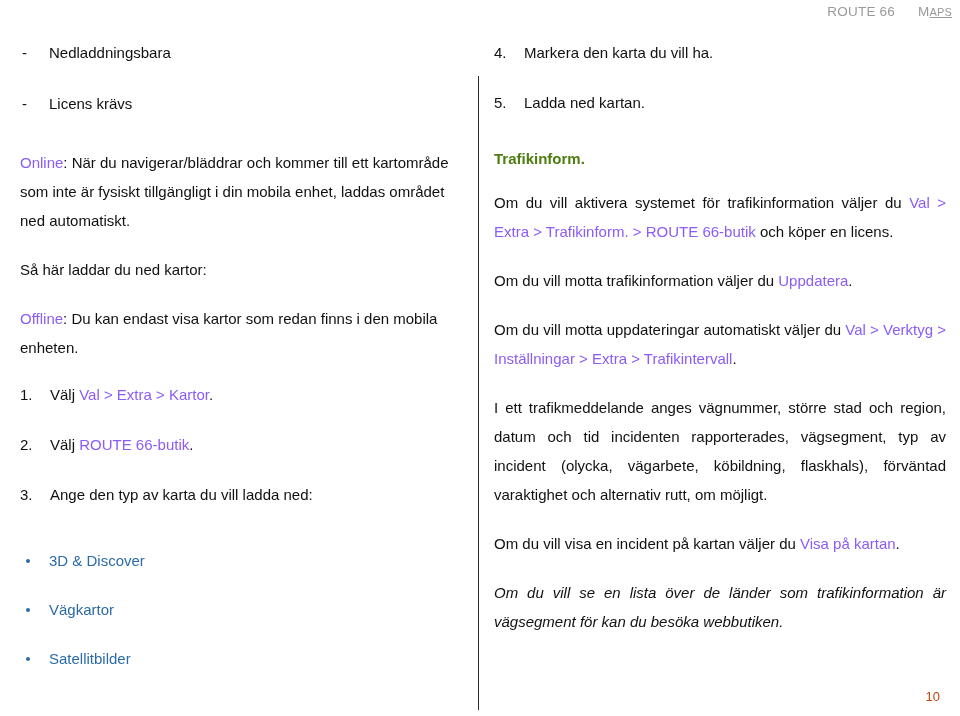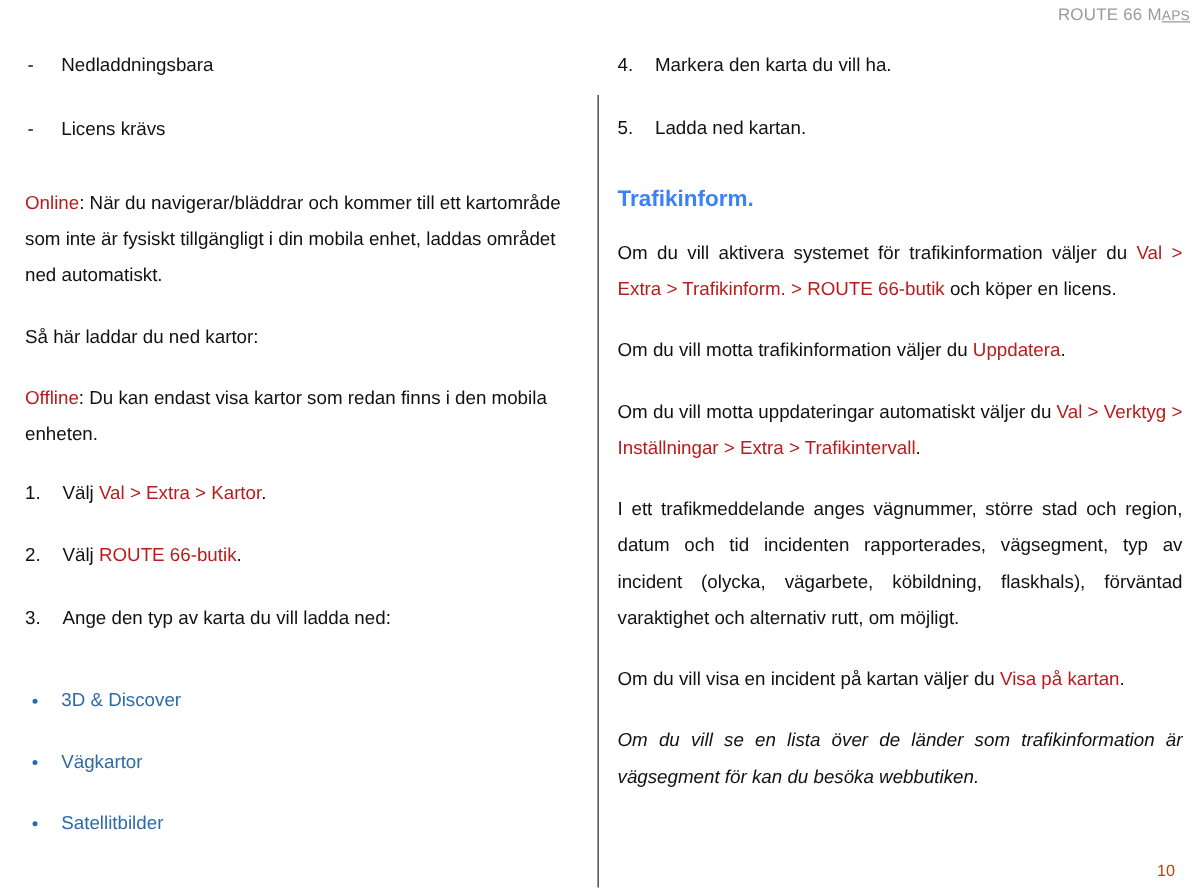--- a/index.html
+++ b/index.html
@@ -26,21 +26,21 @@
   
   .running-header {
     position: absolute;
     top: 4px;
     right: 8px;
     font-size: 13.5px;
     letter-spacing: 0.2px;
     color: #9a9a9a;
     white-space: nowrap;
   }
-  .running-header .smallcaps-big { font-size: 13.5px; }
+  .running-header .smallcaps-big { font-size: 13.5px; margin-left: 19px; }
   .running-header .smallcaps-sm  { font-size: 11px; text-decoration: underline; }
 
   
   .columns {
     position: absolute;
     top: 40px;
     left: 0;
     width: 960px;
   }
   .col-left {
@@ -68,25 +68,25 @@
   .para {
     font-size: 15px;
     line-height: 29px;
     margin: 0 0 20px 0;
     color: #111111;
   }
   .para.justify { text-align: justify; }
   .para.italic  { font-style: italic; }
 
   .heading {
-    font-size: 18px;
+    font-size: 15px;
     font-weight: bold;
     line-height: 26px;
     margin: 0 0 16px 0;
-    color: #3b82f6;
+    color: #4d7c0f;
   }
 
   
   .dash-item {
     position: relative;
     font-size: 15px;
     line-height: 26px;
     margin: 0 0 25px 0;
     padding-left: 29px;
   }
@@ -125,21 +125,21 @@
     position: absolute;
     left: 6px;
     top: 0px;
     width: 4px;
     height: 4px;
     border-radius: 50%;
     background: #2c6ba8;
     margin-top: 11px;
   }
 
-  .lnk  { color: #b91c1c; }
+  .lnk  { color: #8b5cf6; }
 
   .spacer-14 { height: 14px; }
   .spacer-6  { height: 6px; }
 
   
   .page-number {
     position: absolute;
     right: 20px;
     bottom: 12px;
     font-size: 13px;

